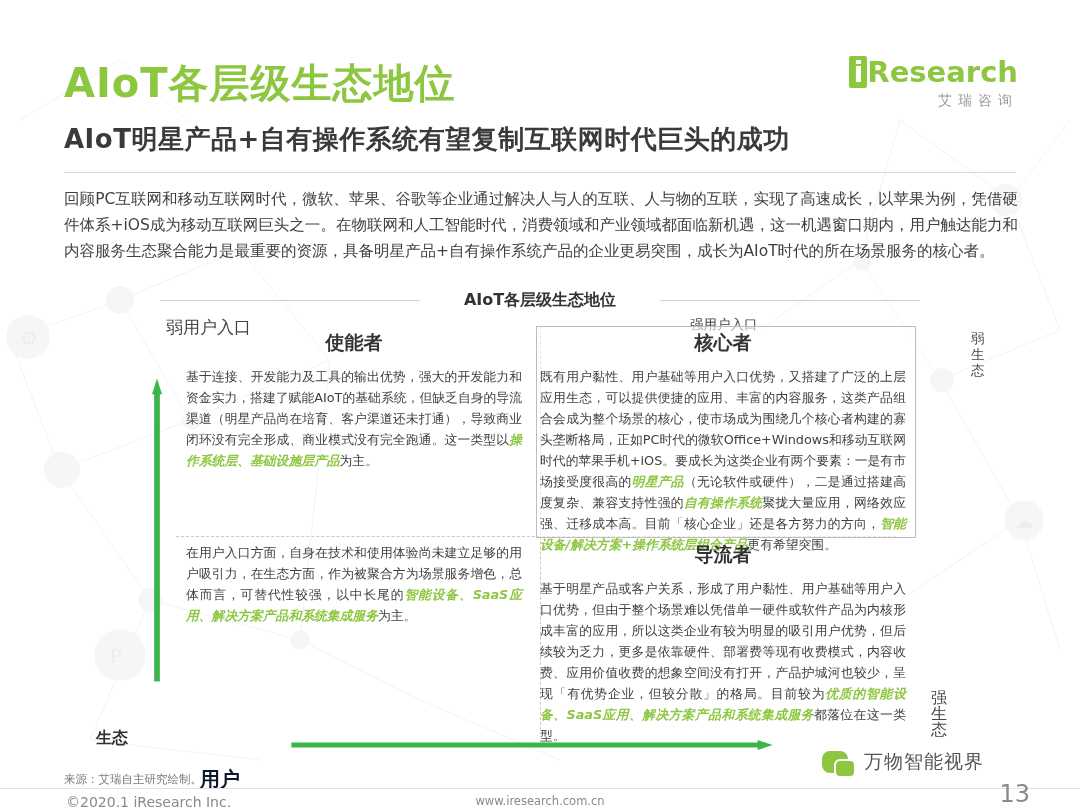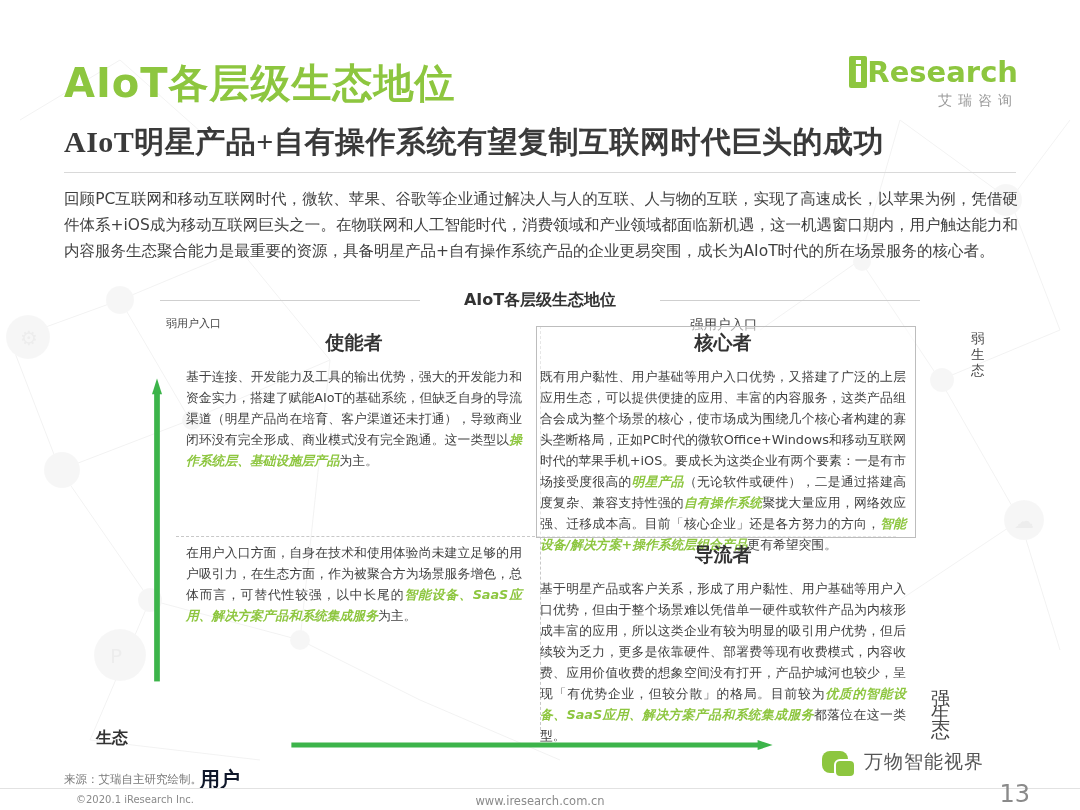--- a/index.html
+++ b/index.html
@@ -19,23 +19,22 @@
   .content{position:absolute;inset:0;z-index:2;}
 
   
   .title-main{
     position:absolute;left:64px;top:56px;
     font-size:40px;letter-spacing:1px;
     color:#8dc63f;font-weight:bold;
   }
   .title-sub{
     position:absolute;left:64px;top:122px;
-    font-size:30px;color:#3a3a3a;font-weight:bold;
+    font-size:26px;color:#3a3a3a;font-weight:bold;
     letter-spacing:.5px;
-    font-family:Liberation Serif, serif;
   }
   .rule{
     position:absolute;left:64px;top:172px;width:952px;height:1px;
     background:#d9d9d9;
   }
   .paragraph{
     position:absolute;left:64px;top:186px;width:954px;
     font-size:15.5px;line-height:26px;color:#3f3f3f;
     text-align:justify;
   }
@@ -60,24 +59,24 @@
   }
   .chart-title-line-l{left:160px;width:260px;}
   .chart-title-line-r{left:660px;width:260px;}
 
   .axis-y{
     position:absolute;left:152px;top:320px;width:10px;height:420px;
   }
   .axis-x{
     position:absolute;left:152px;top:740px;width:760px;height:10px;
   }
-  .lbl-weak{position:absolute;left:166px;top:316px;font-size:11px;color:#444;}
+  .lbl-weak{position:absolute;left:166px;top:316px;font-size:17px;color:#444;}
   .lbl-strong{position:absolute;left:690px;top:316px;font-size:13.5px;color:#444;}
   .lbl-eco-top{position:absolute;left:931px;top:330px;font-size:13.5px;color:#444;width:14px;line-height:16px;margin-left:40px;}
-  .lbl-eco-bottom{position:absolute;left:931px;top:690px;font-size:19px;color:#444;width:14px;line-height:16px;text-align:center;}
+  .lbl-eco-bottom{position:absolute;left:931px;top:690px;font-size:16px;color:#444;width:14px;line-height:16px;text-align:center;}
   .lbl-axis-y{position:absolute;left:96px;top:728px;font-size:16px;font-weight:bold;color:#333;}
   .lbl-axis-x{position:absolute;left:200px;top:766px;font-size:20px;font-weight:bold;color:#0f172a;}
 
   .divider-v{position:absolute;left:540px;top:326px;height:404px;border-left:1px dashed #c8c8c8;}
   .divider-h{position:absolute;left:176px;top:536px;width:720px;border-top:1px dashed #c8c8c8;}
 
   .quad{position:absolute;}
   .quad h4{
     margin:0 0 10px 0;font-size:19px;font-weight:bold;color:#333;text-align:center;
   }
@@ -95,21 +94,21 @@
     position:absolute;left:536px;top:326px;width:378px;height:210px;
     border:1px solid #bdbdbd;background:rgba(255,255,255,.55);
   }
 
   .source{
     position:absolute;left:64px;top:772px;font-size:11.5px;color:#7a7a7a;
   }
 
   
   .footer-rule{position:absolute;left:0;right:0;top:788px;height:1px;background:#e2e2e2;}
-  .copyright{position:absolute;left:76px;top:794px;font-size:10px;color:#8a8a8a;}
+  .copyright{position:absolute;left:66px;top:794px;font-size:14px;color:#8a8a8a;}
   .footer-url{position:absolute;left:0;right:0;top:794px;text-align:center;font-size:11.5px;color:#8a8a8a;}
   .page-num{position:absolute;right:50px;top:780px;font-size:24px;color:#8a8a8a;}
 
   .wechat{position:absolute;right:96px;top:749px;display:flex;align-items:center;gap:16px;}
   .wechat-icon{
     width:26px;height:22px;border-radius:8px;background:#8dc63f;position:relative;
   }
   .wechat-icon:after{
     content:"";position:absolute;width:18px;height:15px;border-radius:6px;background:#8dc63f;
     right:-8px;bottom:-5px;border:2px solid #fff;

